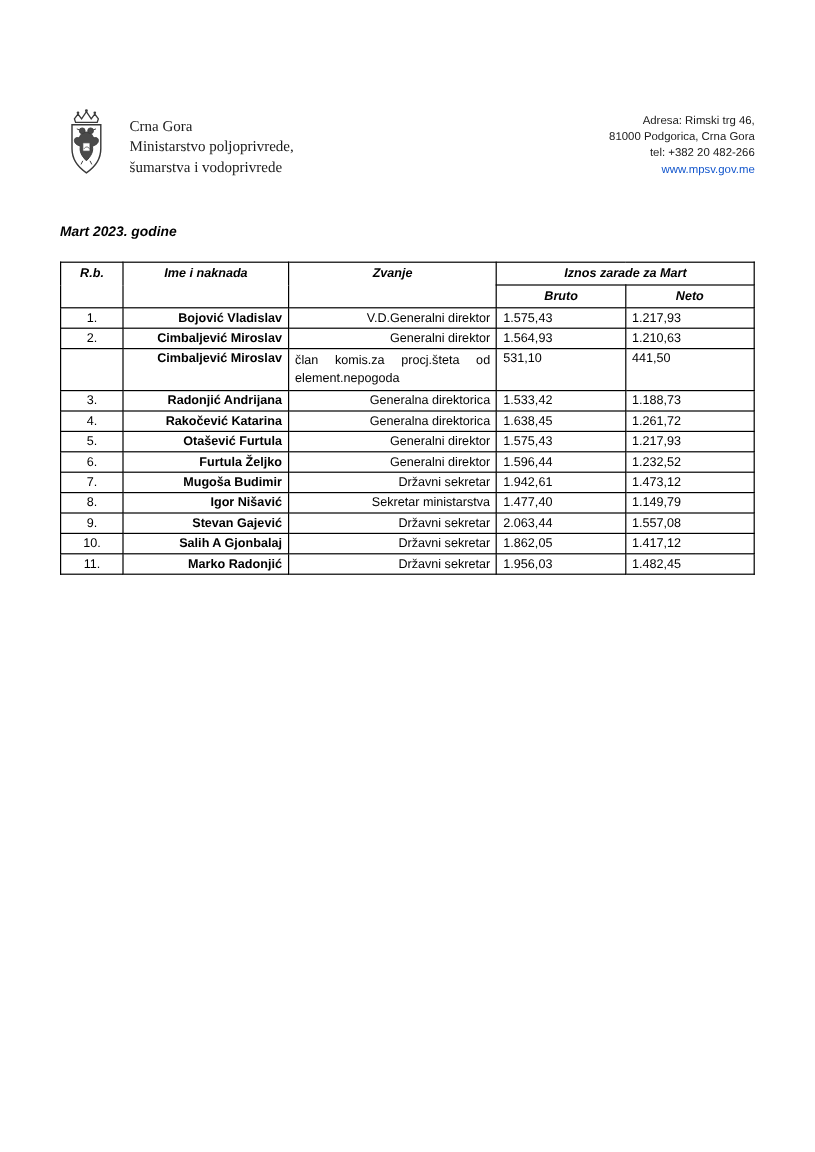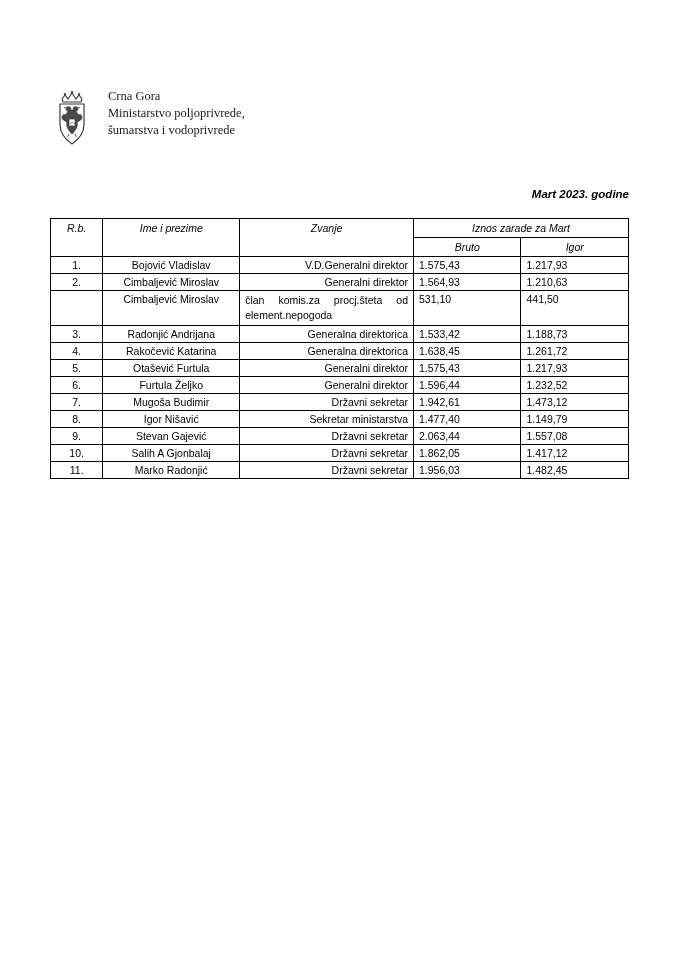--- a/index.html
+++ b/index.html
@@ -26,21 +26,21 @@
 
   
   .header {
     display: flex;
     align-items: flex-start;
     justify-content: space-between;
     padding-top: 88px;
   }
   .header-left {
     display: flex;
-    align-items: flex-start;
+    align-items: flex-end;
     gap: 14px;
   }
   .coat-of-arms {
     width: 44px;
     height: 58px;
     flex: none;
     margin-top: 2px;
   }
   .ministry-lines {
     font-size: 12.5px;
@@ -67,47 +67,47 @@
     margin-top: 88px;
     text-align: center;
     font-style: italic;
     font-weight: bold;
     font-size: 11.5px;
     line-height: 20px;
     padding: 0 8px;
   }
   .doc-period {
     margin-top: 40px;
-    text-align: right;
+    text-align: left;
     font-weight: bold;
     font-style: italic;
     font-size: 11.5px;
   }
 
   
   table.salary {
     margin-top: 18px;
     border-collapse: collapse;
     width: 100%;
     font-size: 10.5px;
   }
   table.salary th,
   table.salary td {
     border: 1px solid #000000;
     padding: 2px 5px;
     vertical-align: top;
   }
   table.salary th {
     font-style: italic;
-    font-weight: normal;
+    font-weight: bold;
     text-align: center;
     padding: 3px 4px;
   }
   .col-rb      { width: 48px;  text-align: center; }
-  .col-name    { width: 146px; text-align: center; }
+  .col-name    { width: 146px; text-align: right; font-weight: bold; }
   .col-title   { width: 184px; text-align: right; }
   .col-money   { width: 112px; text-align: center; }
 
   td.col-rb    { text-align: center; }
   td.col-money { text-align: left; }
 
   .two-line-cell {
     line-height: 15px;
   }
   .justify-title {
@@ -143,36 +143,42 @@
 
           <path d="M19 44 L17.5 47 M25 44 L26.5 47" stroke="#3a3a3a" stroke-width="0.8"></path>
         </svg>
       </div>
       <div class="ministry-lines">
         <div>Crna Gora</div>
         <div>Ministarstvo poljoprivrede,</div>
         <div>šumarstva i vodoprivrede</div>
       </div>
     </div>
+    <div class="header-right">
+      <div>Adresa: Rimski trg 46,</div>
+      <div>81000 Podgorica, Crna Gora</div>
+      <div>tel: +382 20 482-266</div>
+      <div class="link">www.mpsv.gov.me</div>
+    </div>
   </div>
 
 
   <div class="doc-period">Mart 2023. godine</div>
 
   <table class="salary">
     <thead>
       <tr>
         <th class="col-rb" rowspan="2">R.b.</th>
-        <th class="col-name" rowspan="2">Ime i prezime</th>
+        <th class="col-name" rowspan="2">Ime i naknada</th>
         <th class="col-title" rowspan="2">Zvanje</th>
         <th colspan="2">Iznos zarade za Mart</th>
       </tr>
       <tr>
         <th class="col-money">Bruto</th>
-        <th class="col-money">Igor</th>
+        <th class="col-money">Neto</th>
       </tr>
     </thead>
     <tbody>
       <tr>
         <td class="col-rb">1.</td>
         <td class="col-name">Bojović Vladislav</td>
         <td class="col-title">V.D.Generalni direktor</td>
         <td class="col-money">1.575,43</td>
         <td class="col-money">1.217,93</td>
       </tr>

